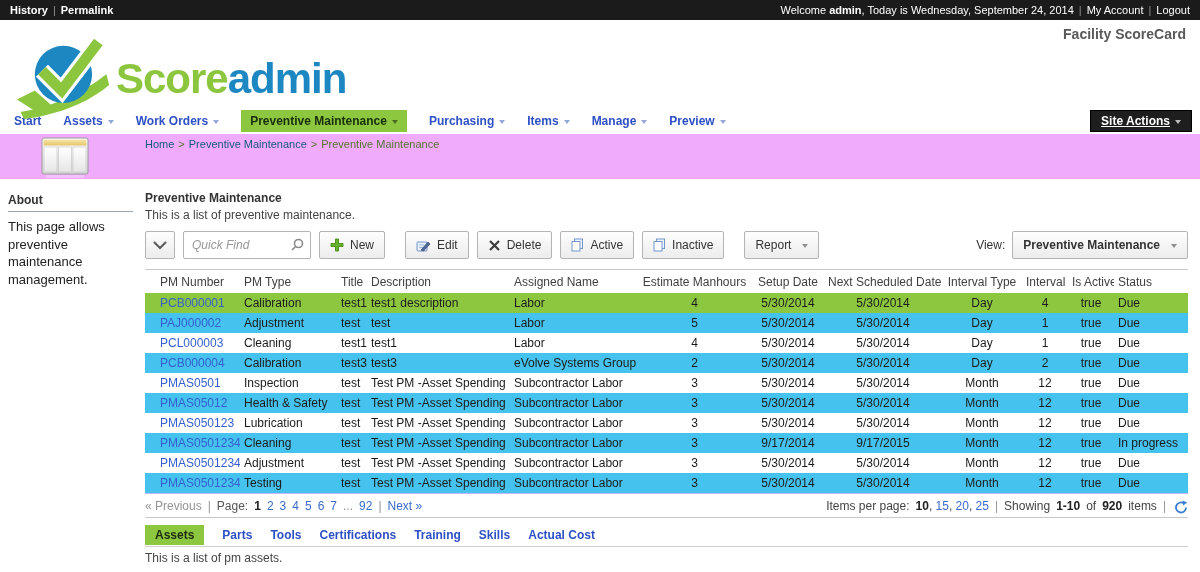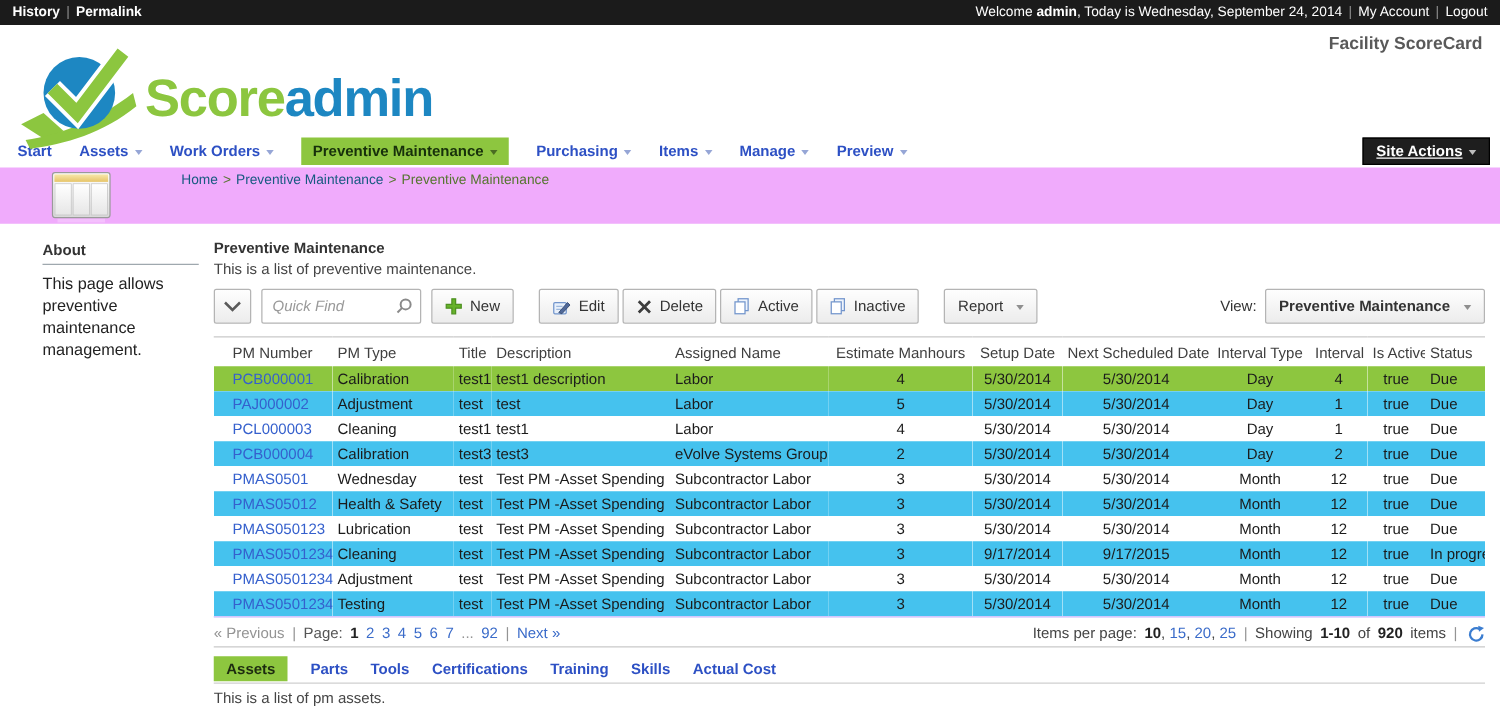--- a/index.html
+++ b/index.html
@@ -35,35 +35,35 @@
   .banner-icon{position:absolute;left:38px;top:2px;width:54px;height:44px;}
   .banner-content{margin-left:145px;padding-top:4px;}
   .breadcrumb{font-size:11px;color:#50702d;}
   .breadcrumb a{color:#175a80;text-decoration:none;cursor:pointer;}
   .breadcrumb .sep{margin:0 4px;color:#55752f;}
   .crumb-current{color:#55752f;}
   .page-title{font-size:21px;color:#1b2313;margin-top:1px;}
 
   
   .content{display:flex;}
-  .sidebar{width:145px;box-sizing:border-box;padding:14px 12px 0 8px;flex:none;margin-left:26px;}
+  .sidebar{width:145px;box-sizing:border-box;padding:14px 12px 0 8px;flex:none;}
   .about-h{font-size:12px;font-weight:bold;color:#333;padding-bottom:4px;border-bottom:1px solid #9fa8ae;margin-bottom:6px;}
   .about-p{font-size:13px;color:#222;line-height:1.35;}
   .main{flex:1;min-width:0;padding-right:12px;}
 
   .section-h{font-size:12px;font-weight:bold;color:#333;margin-top:12px;}
   .section-note{font-size:12px;color:#444;margin:3px 0 9px;}
 
   
   .toolbar{display:flex;align-items:center;gap:8px;}
   .btn{height:28px;box-sizing:border-box;display:inline-flex;align-items:center;gap:6px;padding:0 10px;border:1px solid #b4b4b4;border-radius:2px;background:linear-gradient(#fefefe,#ececec);font-size:12px;color:#333;font-family:inherit;cursor:pointer;white-space:nowrap;}
   .btn b{font-weight:bold;}
   .icon-btn{width:30px;justify-content:center;padding:0;}
   .btn .caret{border-top-color:#8f8f8f;}
-  .btn-group{display:flex;gap:3px;margin-left:12px;}
+  .btn-group{display:flex;gap:8px;margin-left:12px;}
   .mgap{margin-left:12px;}
   .quickfind{position:relative;display:inline-block;}
   .quickfind input{width:128px;height:28px;box-sizing:border-box;border:1px solid #b4b4b4;border-radius:2px;padding:0 26px 0 8px;font-size:12px;font-family:inherit;color:#333;}
   .quickfind input::placeholder{font-style:italic;color:#999;}
   .quickfind svg{position:absolute;right:7px;top:7px;}
   .view-wrap{margin-left:auto;display:flex;align-items:center;gap:7px;}
   .view-label{font-size:12px;color:#333;}
 
   
   #pm-table{width:100%;border-collapse:collapse;table-layout:fixed;margin-top:10px;border-top:1px solid #c9c9c9;}
@@ -348,21 +348,21 @@
               <td>2</td>
               <td>5/30/2014</td>
               <td>5/30/2014</td>
               <td>Day</td>
               <td>2</td>
               <td>true</td>
               <td>Due</td>
             </tr>
             <tr>
               <td><a class="pm-link">PMAS0501</a></td>
-              <td>Wednesday</td>
+              <td>Inspection</td>
               <td>test</td>
               <td>Test PM -Asset Spending</td>
               <td>Subcontractor Labor</td>
               <td>3</td>
               <td>5/30/2014</td>
               <td>5/30/2014</td>
               <td>Month</td>
               <td>12</td>
               <td>true</td>
               <td>Due</td>

